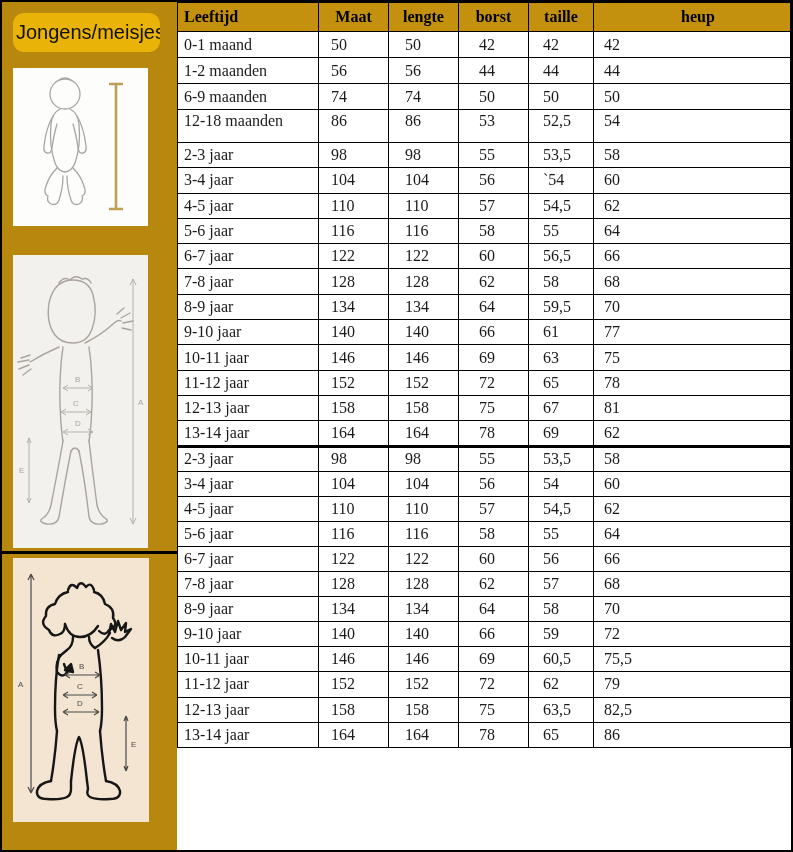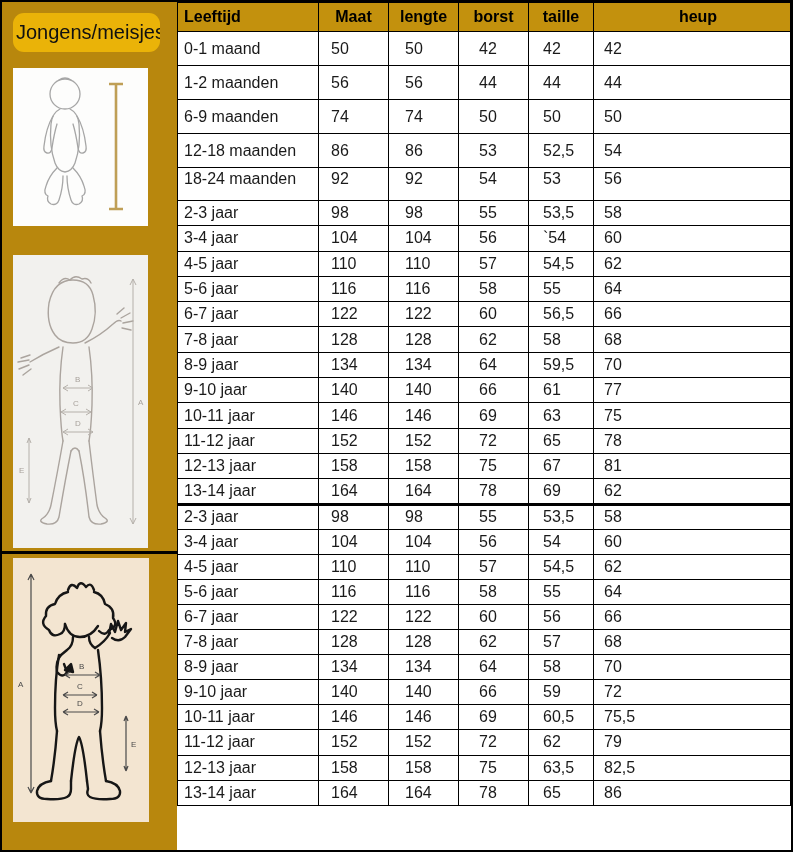--- a/index.html
+++ b/index.html
@@ -16,39 +16,39 @@
     font-size:20px;color:#111;padding-left:3px;box-sizing:border-box;
     overflow:hidden;white-space:nowrap;
   }
   .img-box{position:absolute;left:11px;overflow:hidden;}
   .img-box svg{display:block;width:100%;height:100%;}
   .box-baby{top:66px;width:135px;height:158px;background:#FDFDFC;}
   .box-boy {top:253px;width:135px;height:293px;background:#F2F1EE;}
   .box-girl{top:556px;width:136px;height:264px;background:#F3E5D1;}
   .panel-divider{position:absolute;left:0;top:549px;width:175px;height:3px;background:#000;z-index:4;}
   
-  .table-area{flex:1;}
+  .table-area{flex:1;font-family:Liberation Serif, serif;}
   table{border-collapse:collapse;width:100%;table-layout:fixed;}
   th,td{
     border:1.5px solid #000;font-size:16px;color:#1a1a1a;
     overflow:hidden;white-space:nowrap;padding:0;
   }
   thead tr{height:29px;}
   thead th{background:#C3910D;font-weight:bold;color:#000;}
   thead th:nth-child(1){text-align:left;padding-left:6px;}
   thead th:nth-child(2),thead th:nth-child(3),
   thead th:nth-child(4),thead th:nth-child(5){text-align:center;}
   thead th:nth-child(6){text-align:center;padding-left:12px;}
   td:nth-child(1){padding-left:6px;}
   td:nth-child(2){padding-left:12px;}
   td:nth-child(3){padding-left:16px;}
   td:nth-child(4){padding-left:20px;}
   td:nth-child(5){padding-left:14px;}
   td:nth-child(6){padding-left:10px;}
-  .sec-baby tr{height:34px;}
+  .sec-baby tr{height:26px;}
   .sec-baby tr:last-child{height:33px;}
   .sec-baby tr:last-child td{vertical-align:top;padding-top:2px;}
   .sec-boys tr{height:25.3px;}
   .sec-girls tr{height:25.1px;}
   .sec-girls tr:first-child td{border-top:3px solid #000;}
 </style>
 </head>
 <body>
 
 <div class="page">
@@ -195,28 +195,20 @@
             <td>50</td>
           </tr>
           <tr>
             <td>12-18 maanden</td>
             <td>86</td>
             <td>86</td>
             <td>53</td>
             <td>52,5</td>
             <td>54</td>
           </tr>
-          <tr>
-            <td>18-24 maanden</td>
-            <td>92</td>
-            <td>92</td>
-            <td>54</td>
-            <td>53</td>
-            <td>56</td>
-          </tr>
         </tbody>
       <tbody class="sec-boys">
           <tr>
             <td>2-3 jaar</td>
             <td>98</td>
             <td>98</td>
             <td>55</td>
             <td>53,5</td>
             <td>58</td>
           </tr>

